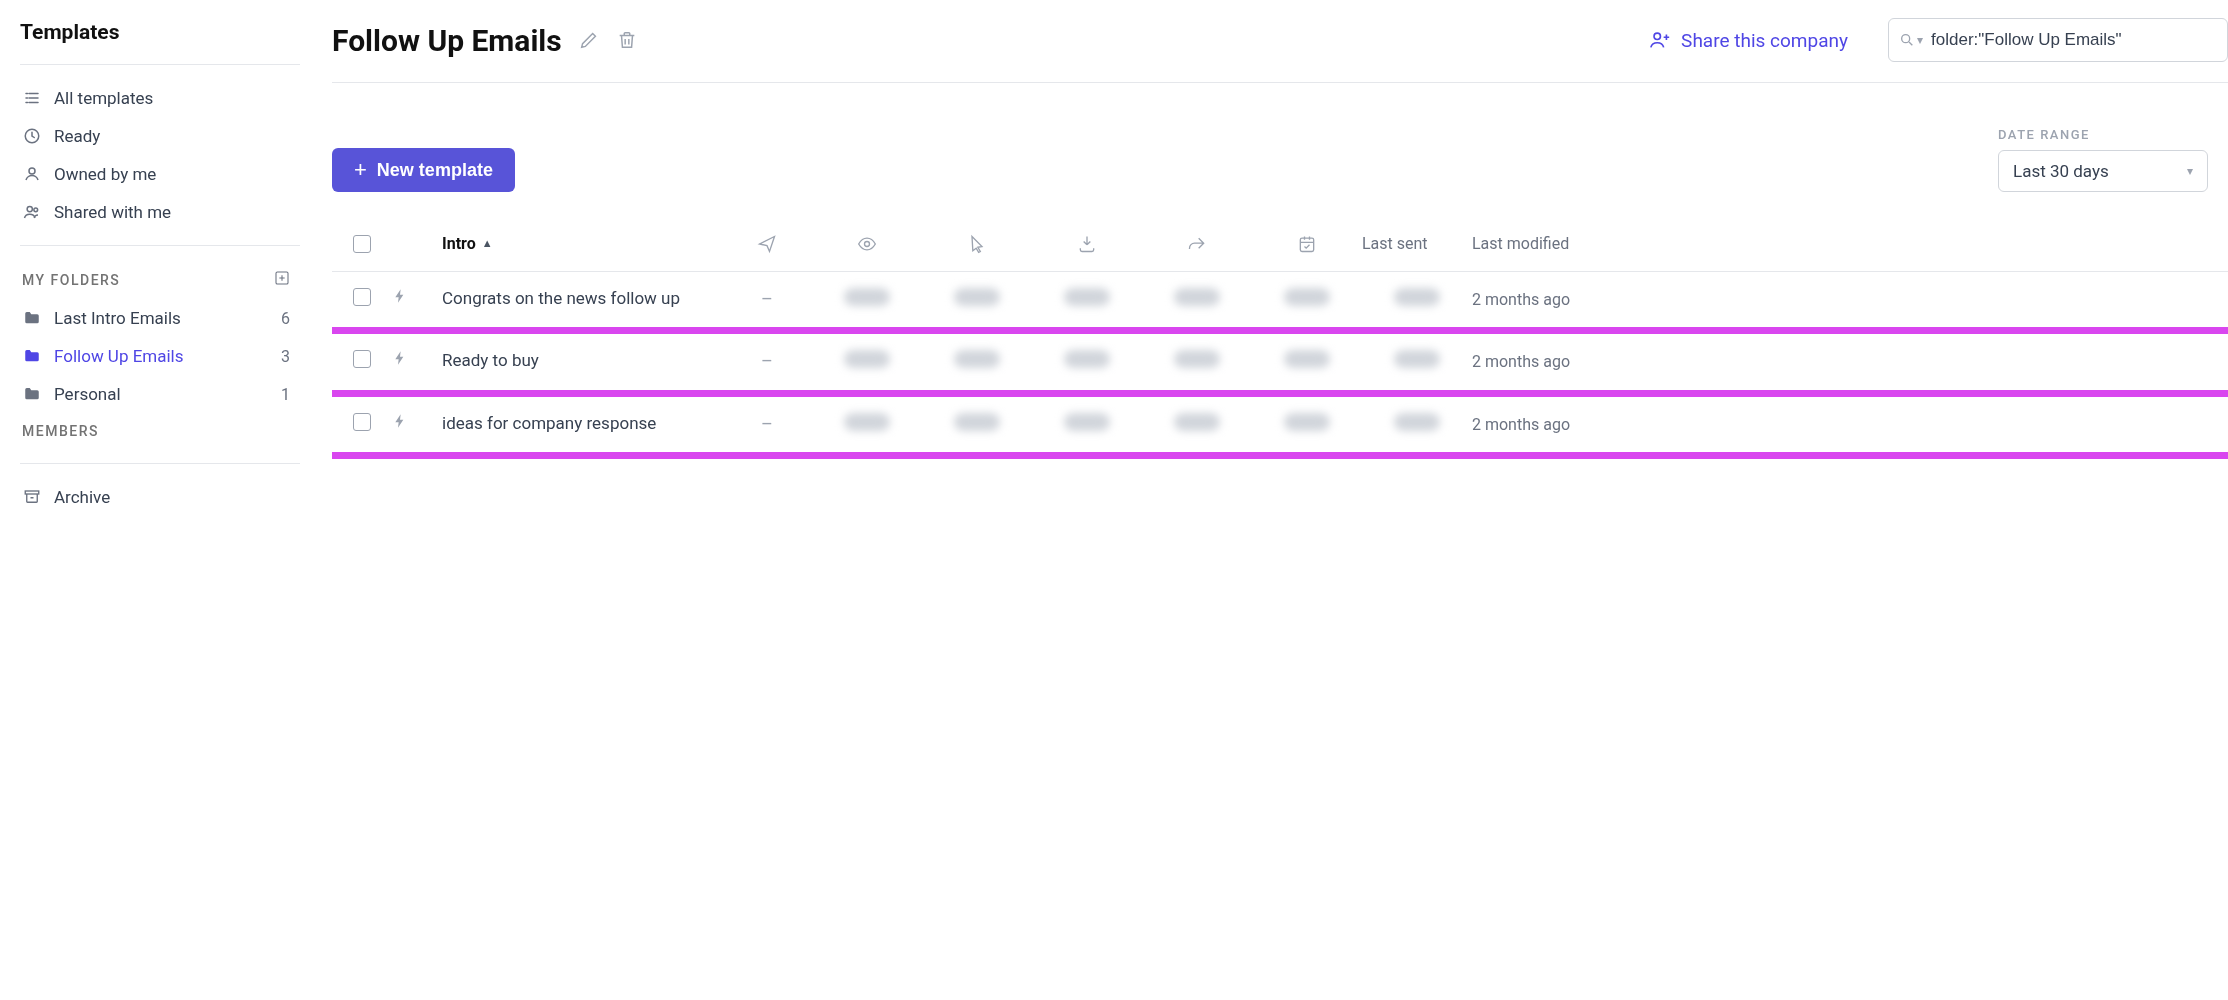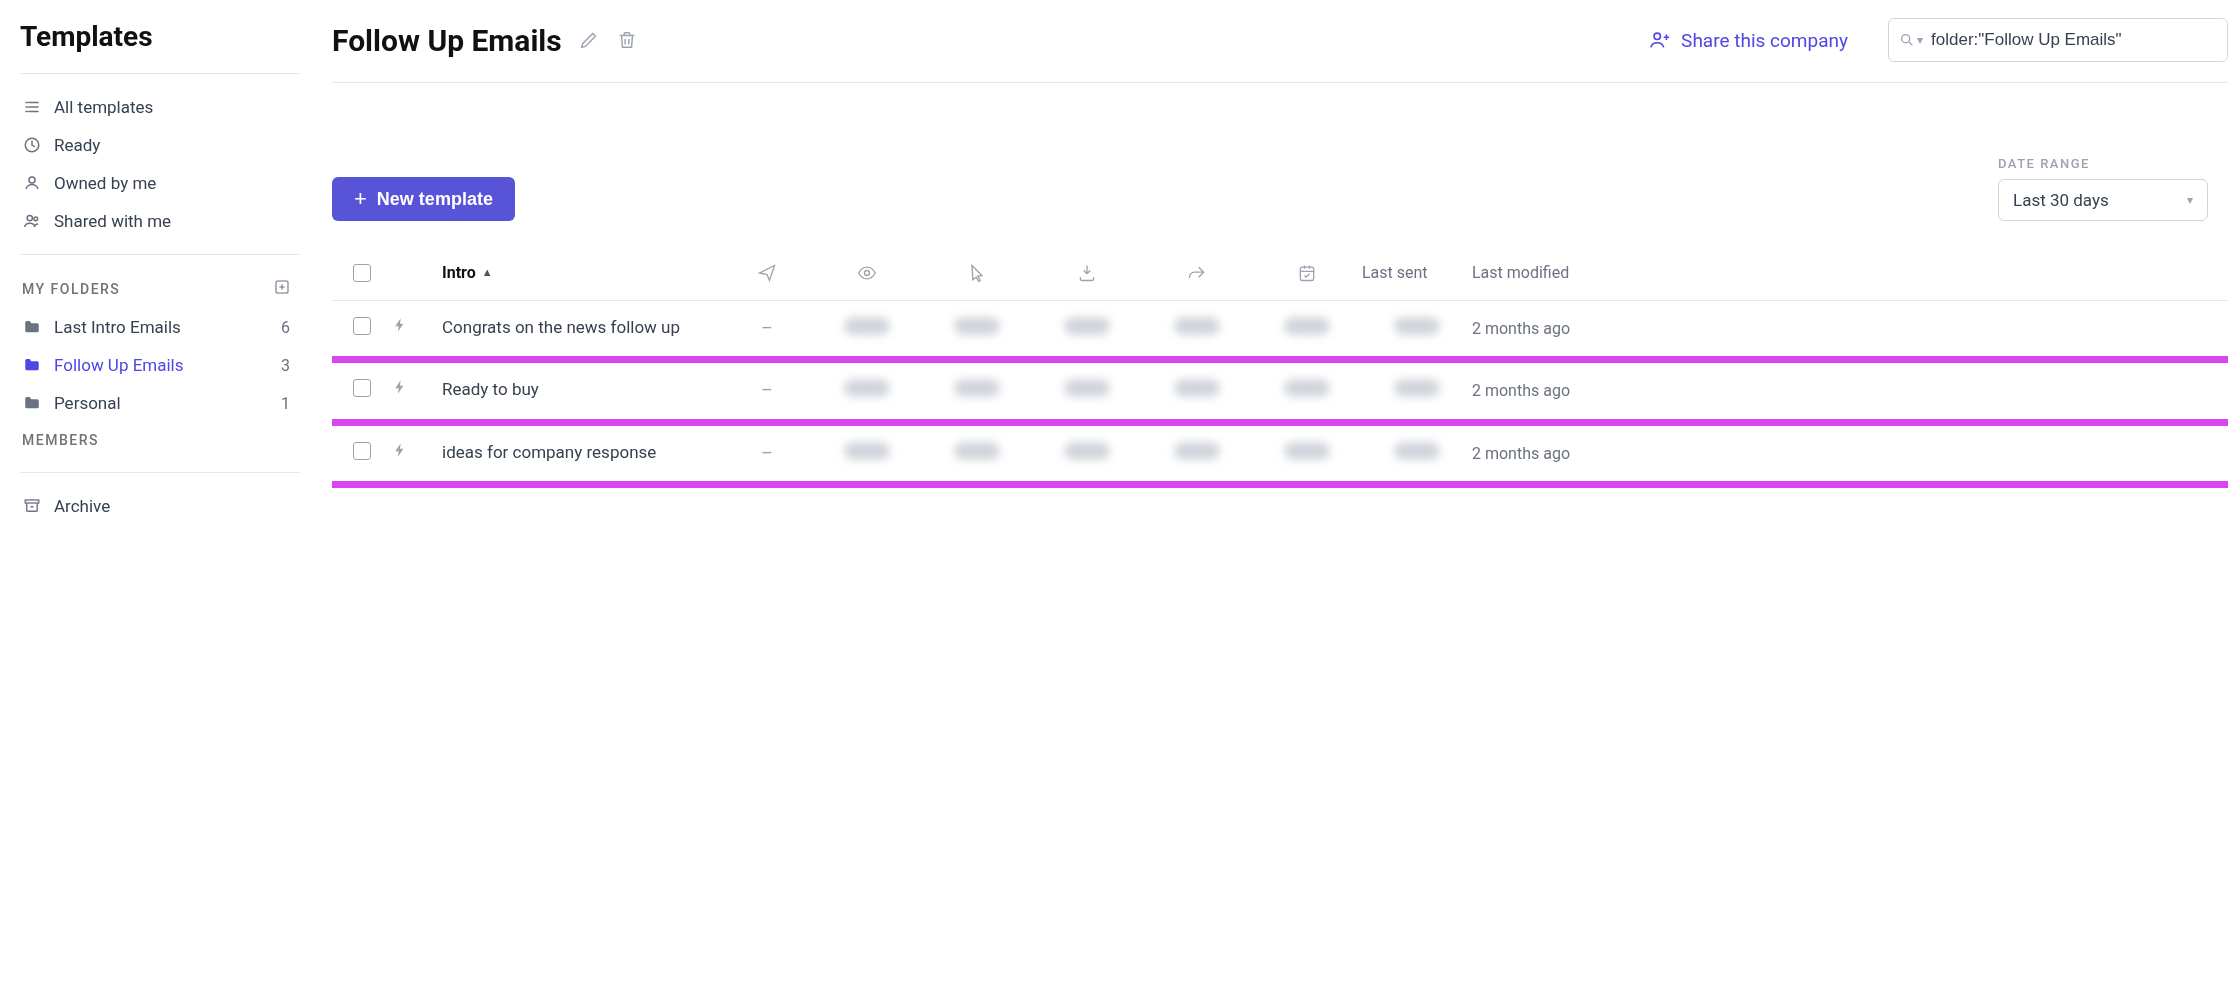--- a/index.html
+++ b/index.html
@@ -11,21 +11,21 @@
 }
 .app { display: flex; width: 100%; min-height: 100vh; }
 
 
 .sidebar {
   width: 300px;
   padding: 20px 0 20px 20px;
   flex-shrink: 0;
 }
 .sidebar-title {
-  font-size: 28px;
+  font-size: 21px;
   font-weight: 700;
   color: #111;
   margin-bottom: 20px;
 }
 .sidebar hr {
   border: none;
   border-top: 1px solid #e5e7eb;
   margin: 14px 0;
   width: 280px;
 }
@@ -142,21 +142,20 @@
   cursor: pointer;
 }
 .new-btn .plus { font-size: 22px; line-height: 1; font-weight: 400; }
 .date-range { text-align: left; }
 .date-range-label {
   color: #9ca3af;
   letter-spacing: 1.5px;
   font-size: 13px;
   font-weight: 500;
   margin-bottom: 8px;
-  margin-top: 29px;
 }
 .date-select {
   border: 1px solid #d1d5db;
   border-radius: 6px;
   padding: 12px 14px;
   height: 42px;
   min-width: 210px;
   display: flex; align-items: center; justify-content: space-between;
   font-size: 17px;
   color: #374151;

